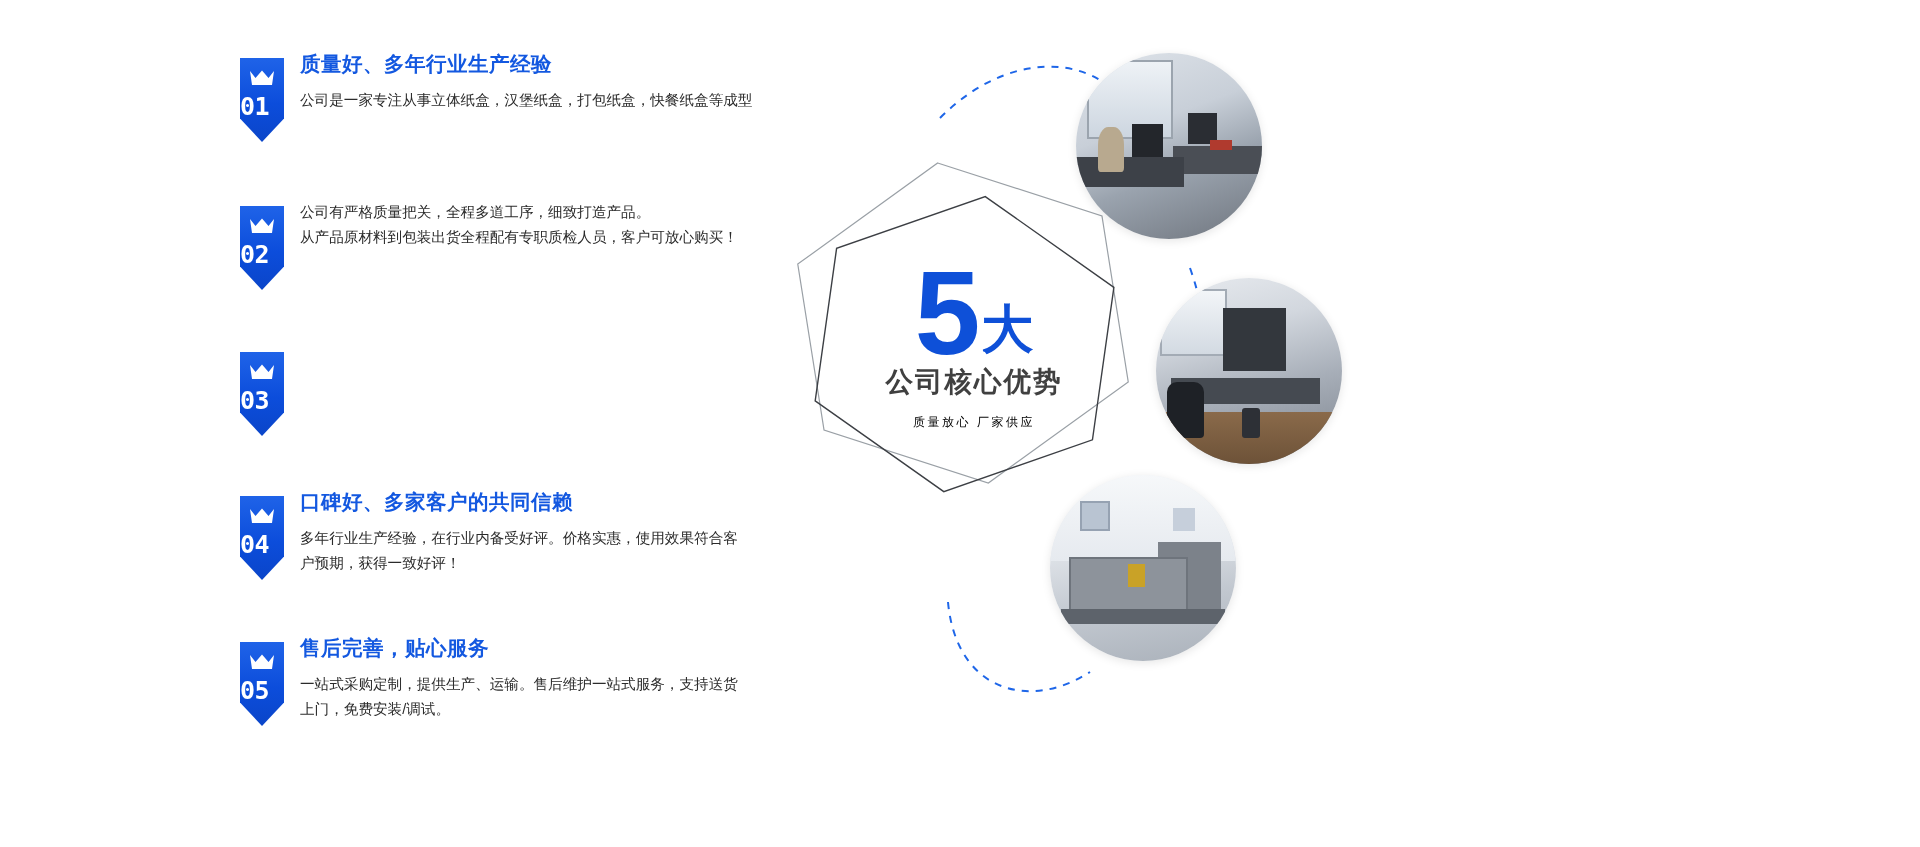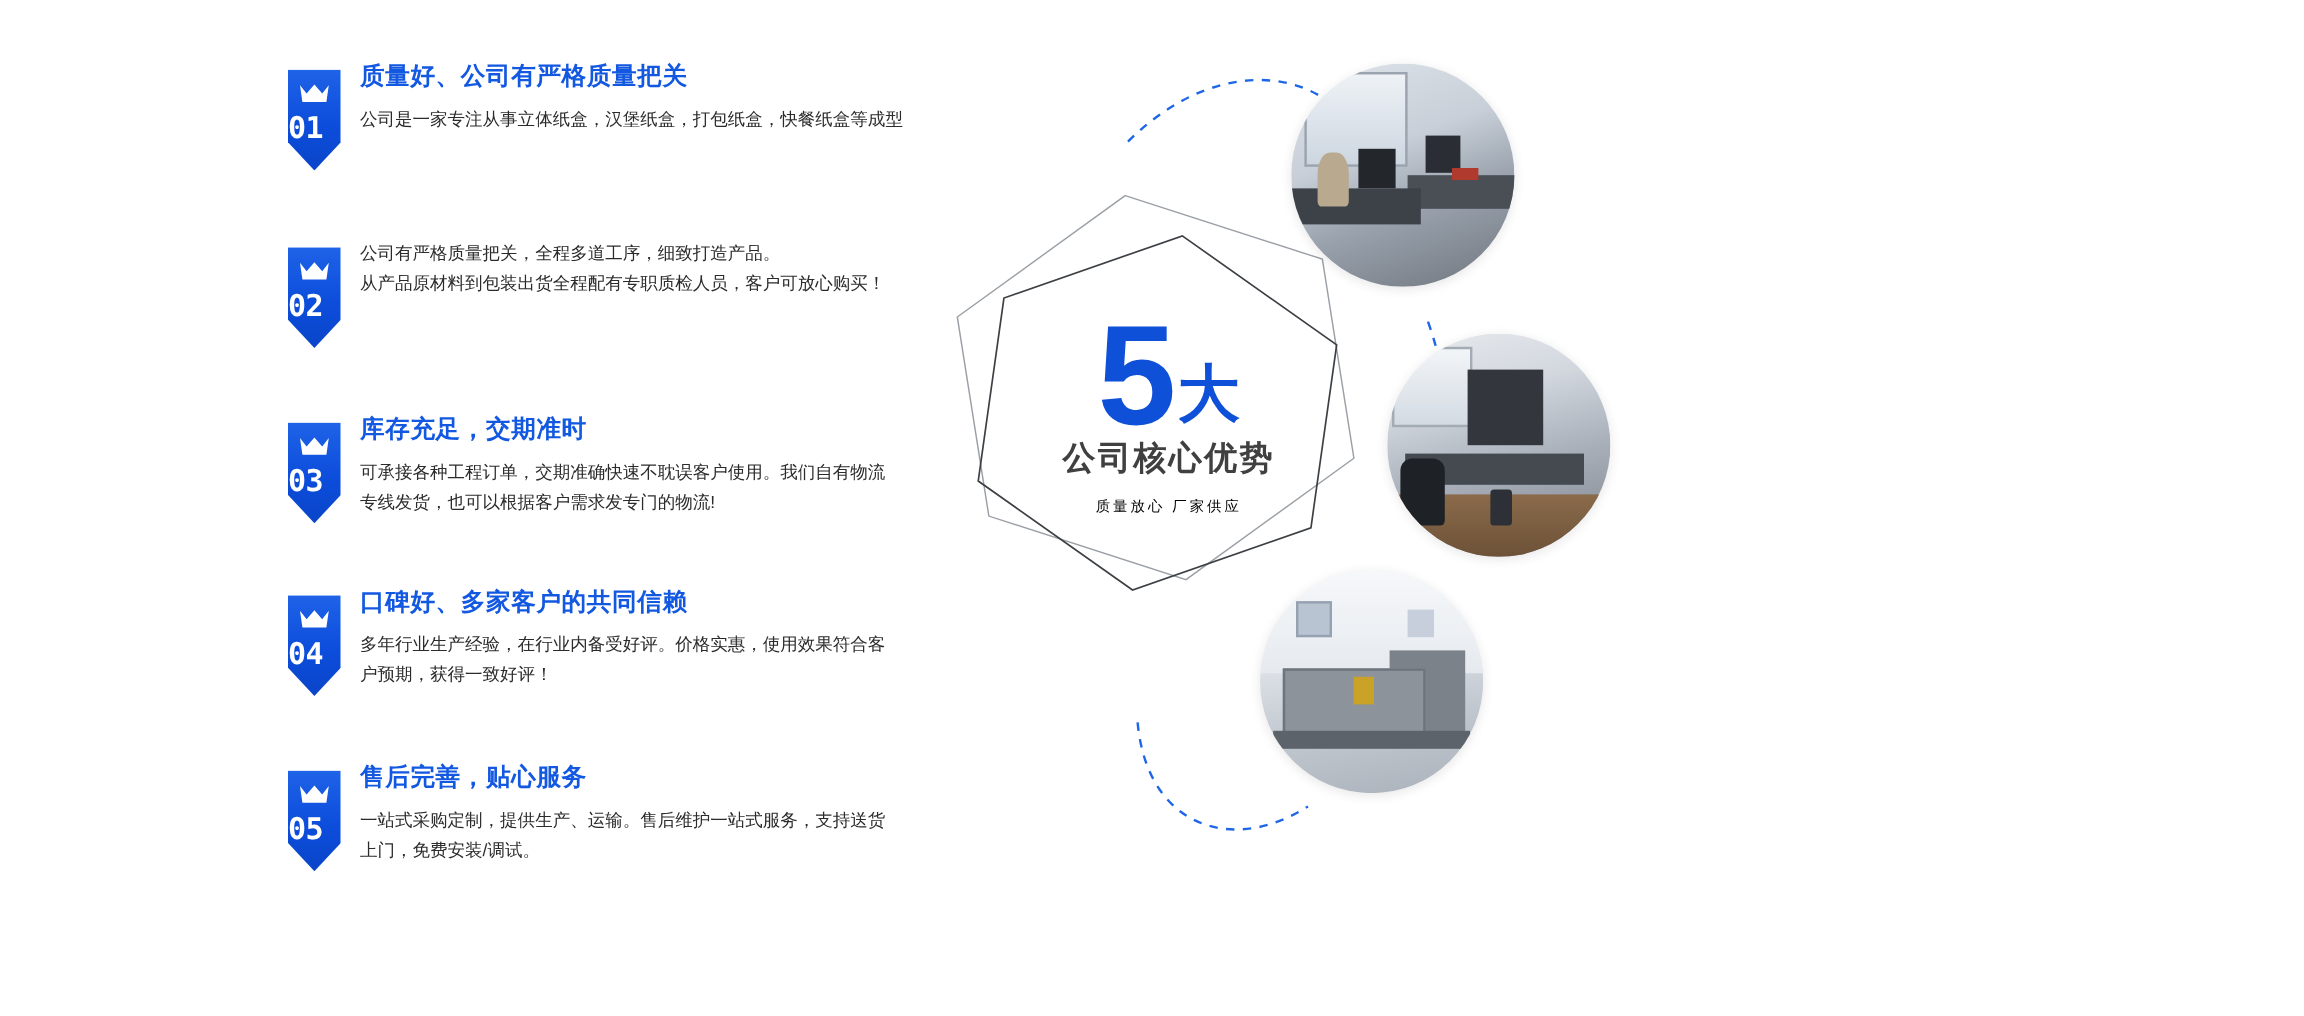--- a/index.html
+++ b/index.html
@@ -122,21 +122,21 @@
 
     <div class="feature f0">
       <div class="badge">
         <div class="shield"></div>
         <svg class="crown" viewBox="0 0 26 17">
           <path d="M1 1 L6.5 8 L13 0.5 L19.5 8 L25 1 L23 15 L3 15 Z" fill="#ffffff"></path>
         </svg>
         <div class="num">01</div>
       </div>
       <div class="ftext">
-        <p class="ftitle">质量好、公司有严格质量把关</p>
+        <p class="ftitle">质量好、多年行业生产经验</p>
         <p class="fbody">
           <span>公司是一家专注从事立体纸盒，汉堡纸盒，打包纸盒，快餐纸盒等成型</span>
         </p>
       </div>
     </div>
 
     <div class="feature f1">
       <div class="badge">
         <div class="shield"></div>
         <svg class="crown" viewBox="0 0 26 17">
@@ -152,27 +152,20 @@
       </div>
     </div>
 
     <div class="feature f2">
       <div class="badge">
         <div class="shield"></div>
         <svg class="crown" viewBox="0 0 26 17">
           <path d="M1 1 L6.5 8 L13 0.5 L19.5 8 L25 1 L23 15 L3 15 Z" fill="#ffffff"></path>
         </svg>
         <div class="num">03</div>
-      </div>
-      <div class="ftext">
-        <p class="ftitle">库存充足，交期准时</p>
-        <p class="fbody">
-          <span>可承接各种工程订单，交期准确快速不耽误客户使用。我们自有物流</span>
-          <span>专线发货，也可以根据客户需求发专门的物流!</span>
-        </p>
       </div>
     </div>
 
     <div class="feature f3">
       <div class="badge">
         <div class="shield"></div>
         <svg class="crown" viewBox="0 0 26 17">
           <path d="M1 1 L6.5 8 L13 0.5 L19.5 8 L25 1 L23 15 L3 15 Z" fill="#ffffff"></path>
         </svg>
         <div class="num">04</div>

